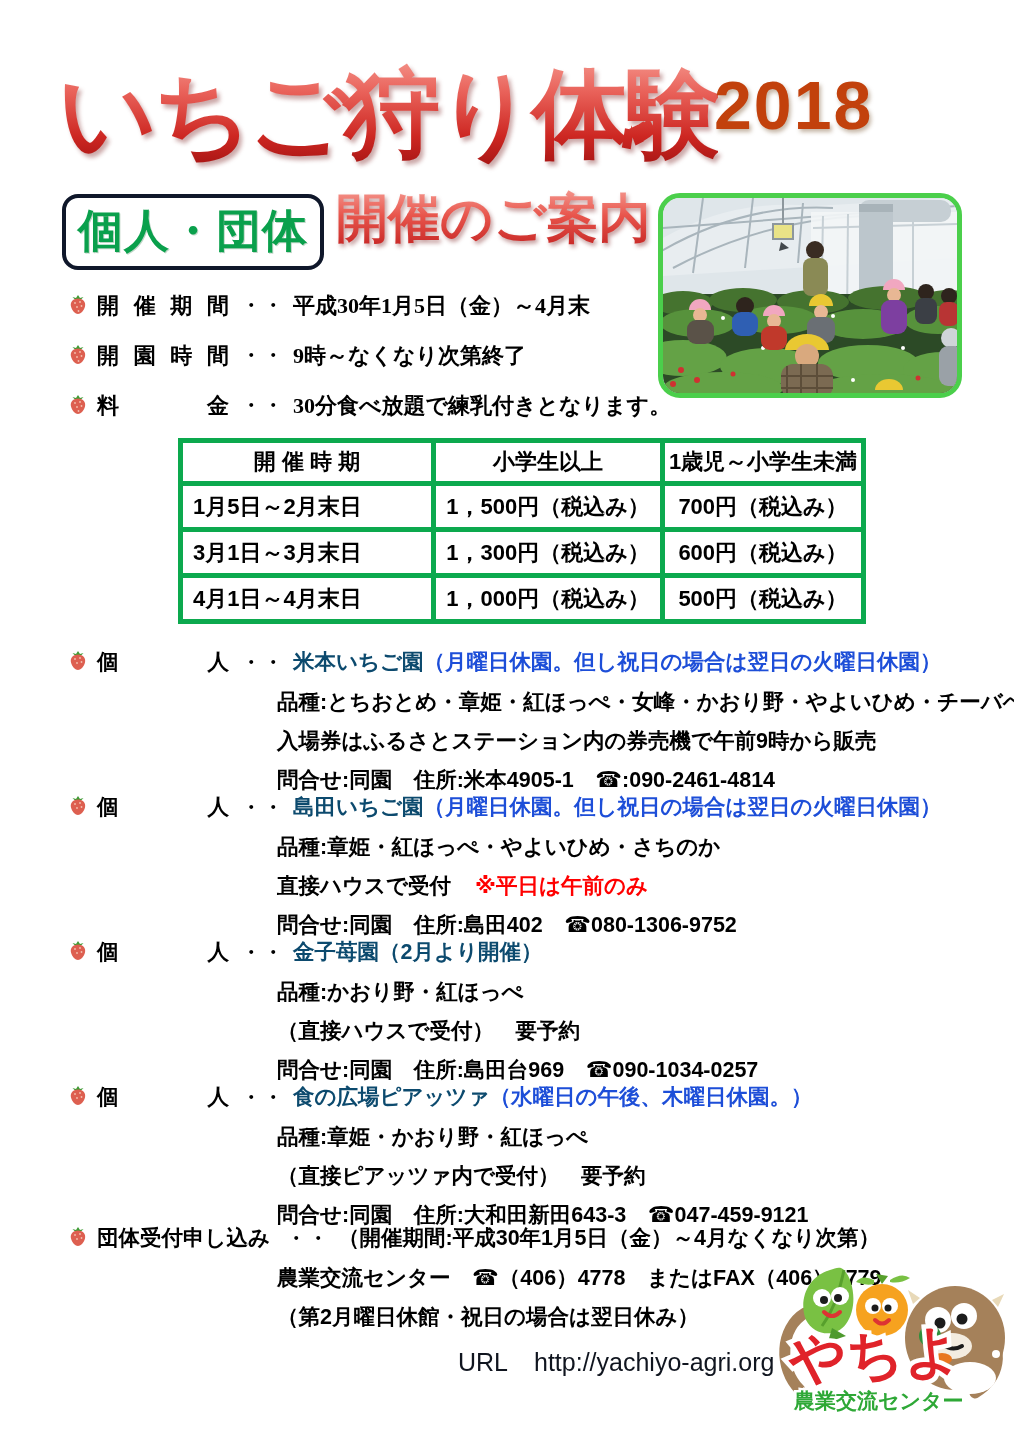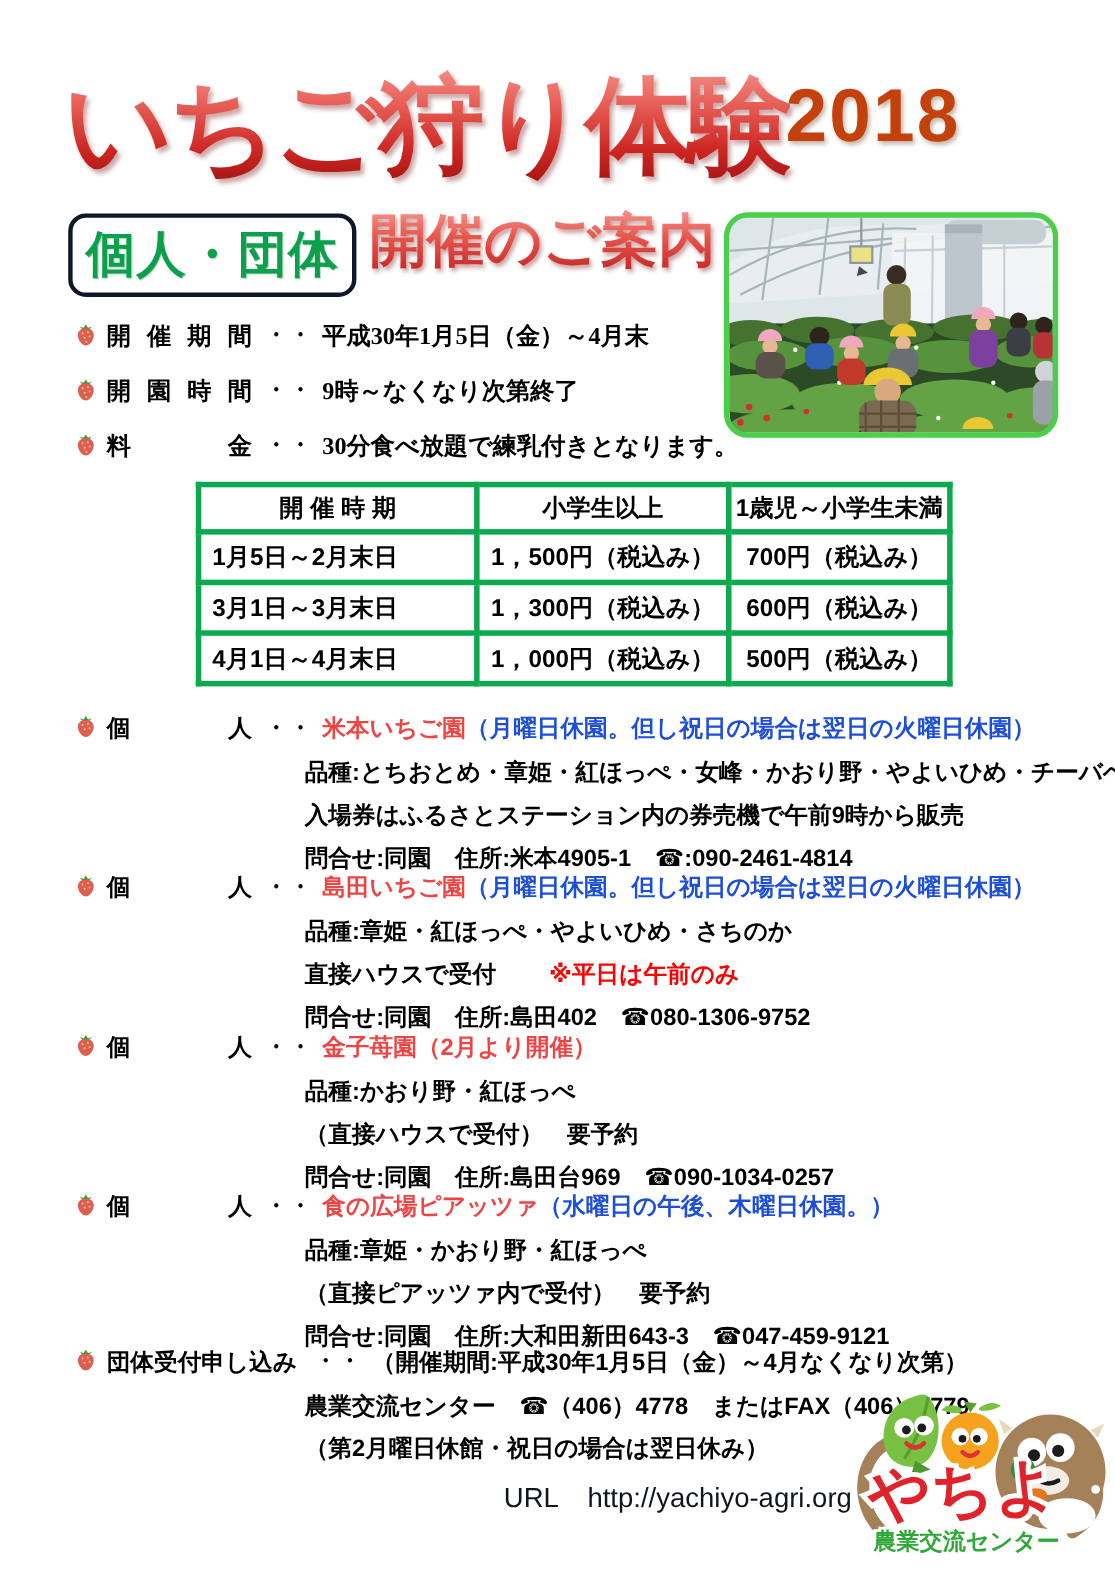--- a/index.html
+++ b/index.html
@@ -60,24 +60,24 @@
   table.price th{height:38px;}
   table.price td{height:41px;}
   table.price .c1{width:238px;}
   table.price .c2{width:224px;}
   table.price .c3{width:196px;}
   table.price td.c1{text-align:left;padding-left:10px;}
 
   
   .farm{left:68px;width:930px;}
   .hline{display:flex;align-items:center;font-size:21.5px;line-height:26px;white-space:nowrap;}
-  .farm-name{color:#ef4444;}
+  .farm-name{color:#0c4a6e;}
   .farm-note{color:#1d4ed8;}
   .sub{margin-left:209px;margin-top:13px;font-size:21.5px;line-height:26px;white-space:nowrap;}
-  .rednote{color:#ff0000;margin-left:48px;}
+  .rednote{color:#ff0000;margin-left:24px;}
   .glabel{flex:0 0 auto;margin-right:4px;}
 
   
   .urlline{
     left:458px;top:1348px;font-size:25px;font-weight:400;color:#10151f;
     font-family:"Liberation Sans","DejaVu Sans",sans-serif;white-space:nowrap;
   }
   .urlline .u-label{margin-right:26px;}
   .logo{left:770px;top:1258px;width:240px;height:160px;}
 </style>

